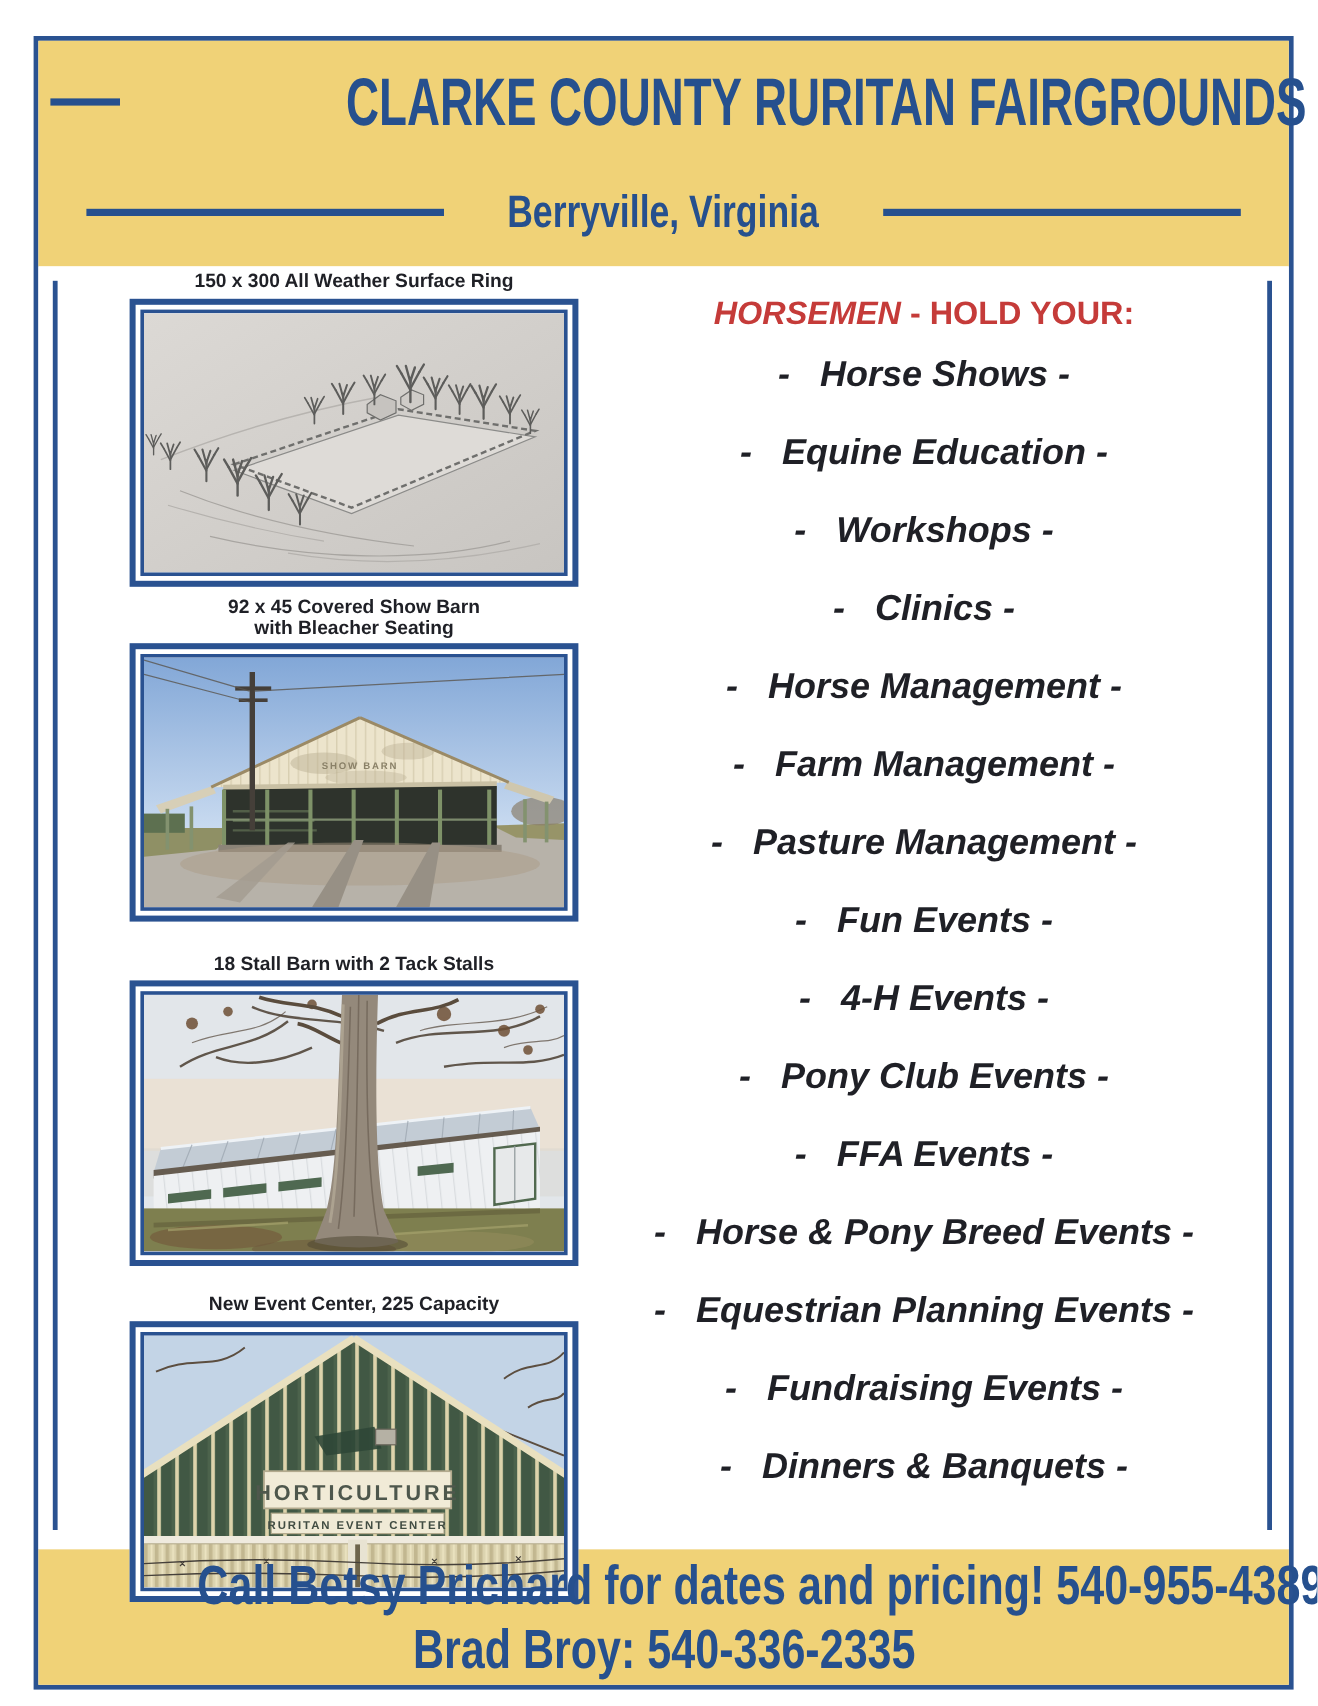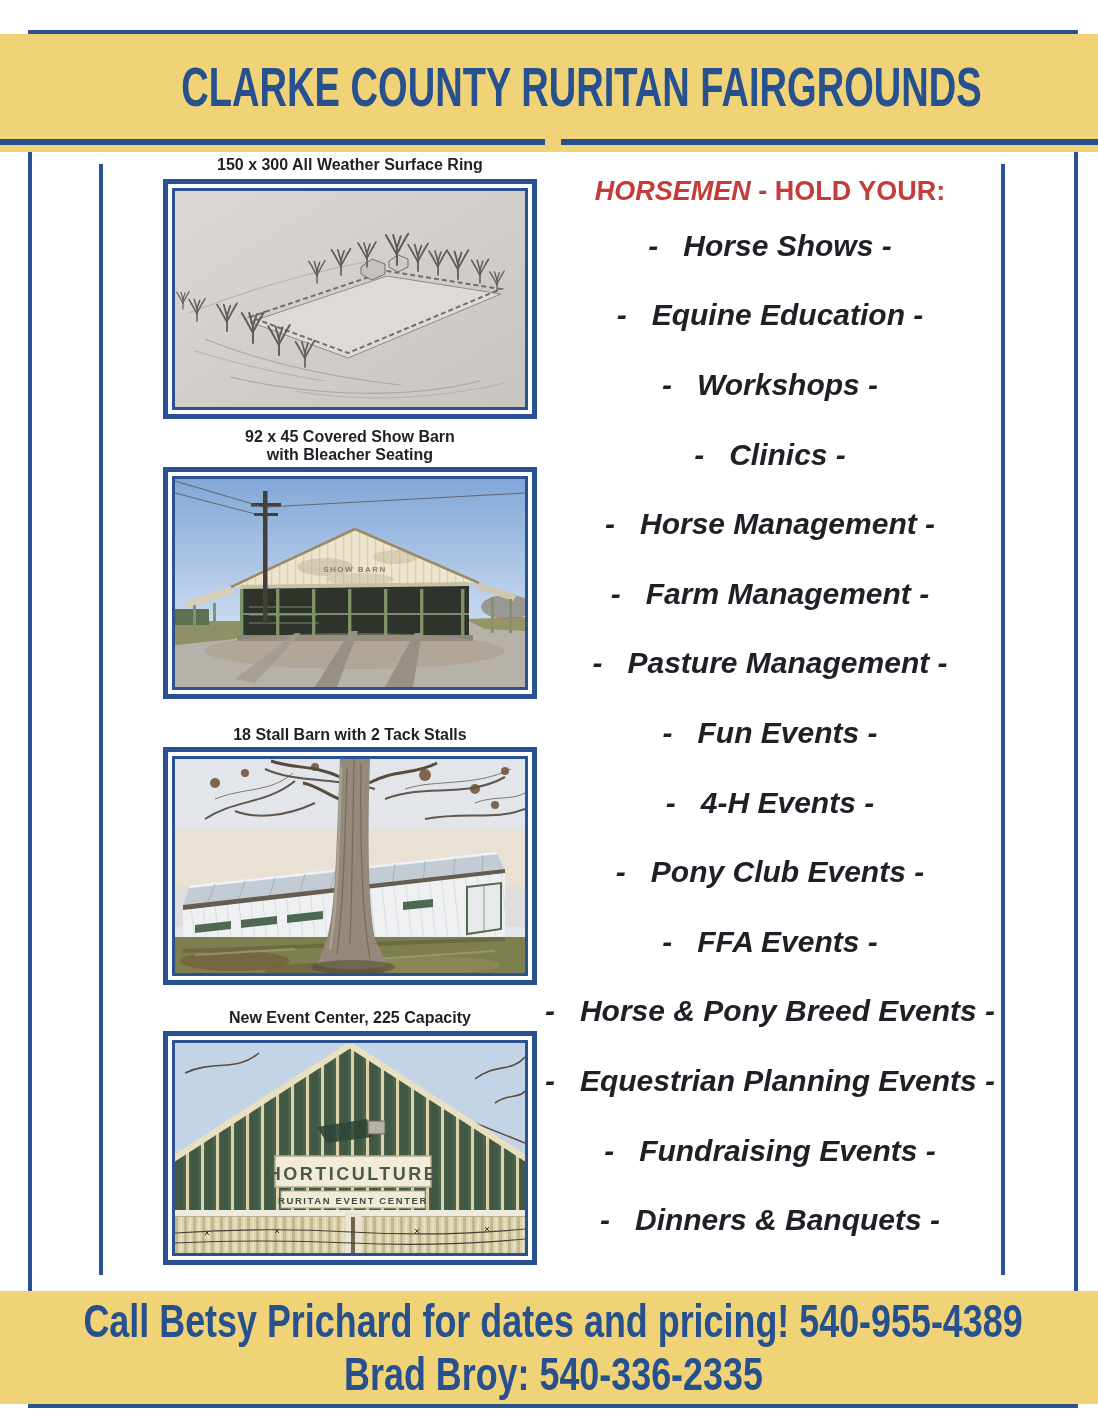--- a/index.html
+++ b/index.html
@@ -7,21 +7,21 @@
     --blue:#26508e;
     --frame:#2a5291;
     --red:#c53b39;
     --dark:#1f2026;
   }
   html,body{margin:0;padding:0;background:#ffffff;}
   .page{position:relative;width:1098px;height:1422px;background:#fff;
         font-family:"Liberation Sans",sans-serif;overflow:hidden;}
   .frame{position:absolute;left:28px;top:30px;width:1050px;height:1378px;
          box-sizing:border-box;border:4px solid var(--frame);
-         display:flex;flex-direction:column;background:#fff;align-items:center;}
+         display:flex;flex-direction:column;background:#fff;}
   .band{background:var(--yellow);}
   .band.top{flex:0 0 110px;display:flex;flex-direction:column;justify-content:center;padding:2px 0 6px;}
   .title-row{display:flex;align-items:center;padding:0 10px;}
   .title-dash{width:58px;height:6px;background:var(--blue);flex:0 0 auto;}
   .title-text{flex:1;text-align:center;color:var(--blue);font-weight:bold;line-height:1;}
   .title-text>span{display:inline-block;font-size:56px;transform:scaleX(.68);
                    transform-origin:center;white-space:nowrap;}
   .subtitle-row{display:flex;align-items:center;gap:16px;padding:0 40px;margin-top:3px;}
   .subtitle-rule{flex:1;height:6px;background:var(--blue);}
   .subtitle-text{color:var(--blue);font-weight:bold;line-height:1;}
@@ -62,20 +62,21 @@
   <div class="frame">
 
     <header class="band top">
       <div class="title-row">
         <span class="title-dash"></span>
         <h1 class="title-text"><span>CLARKE COUNTY RURITAN FAIRGROUNDS</span></h1>
 
       </div>
       <div class="subtitle-row">
         <span class="subtitle-rule"></span>
+        <h2 class="subtitle-text"><span>Berryville, Virginia</span></h2>
         <span class="subtitle-rule"></span>
       </div>
     </header>
 
     <main class="content">
       <span class="accent left"></span>
       <span class="accent right"></span>
 
       <section class="photos-col">
 

